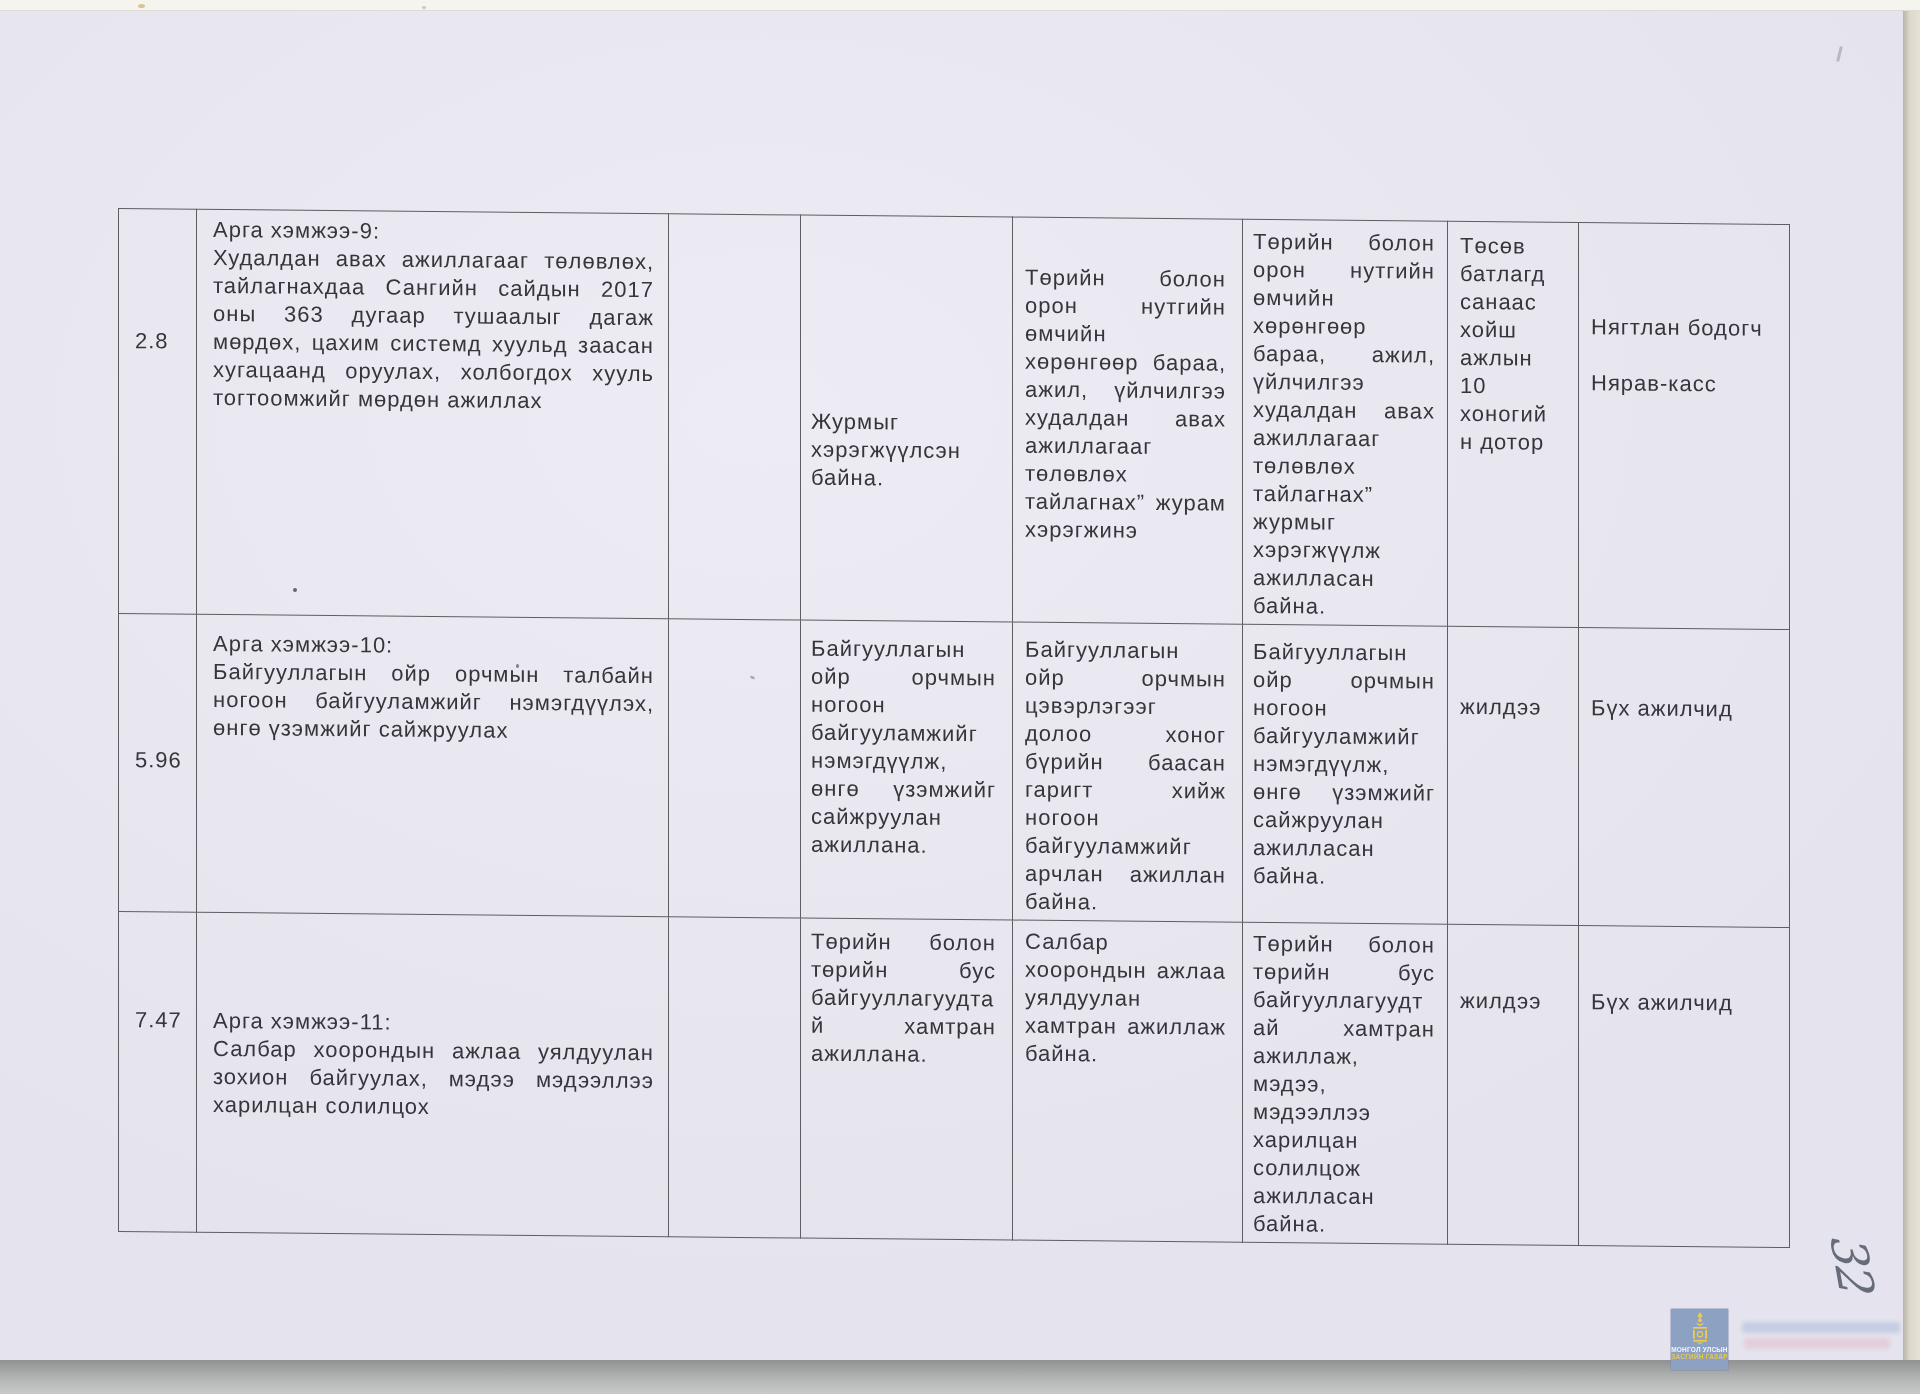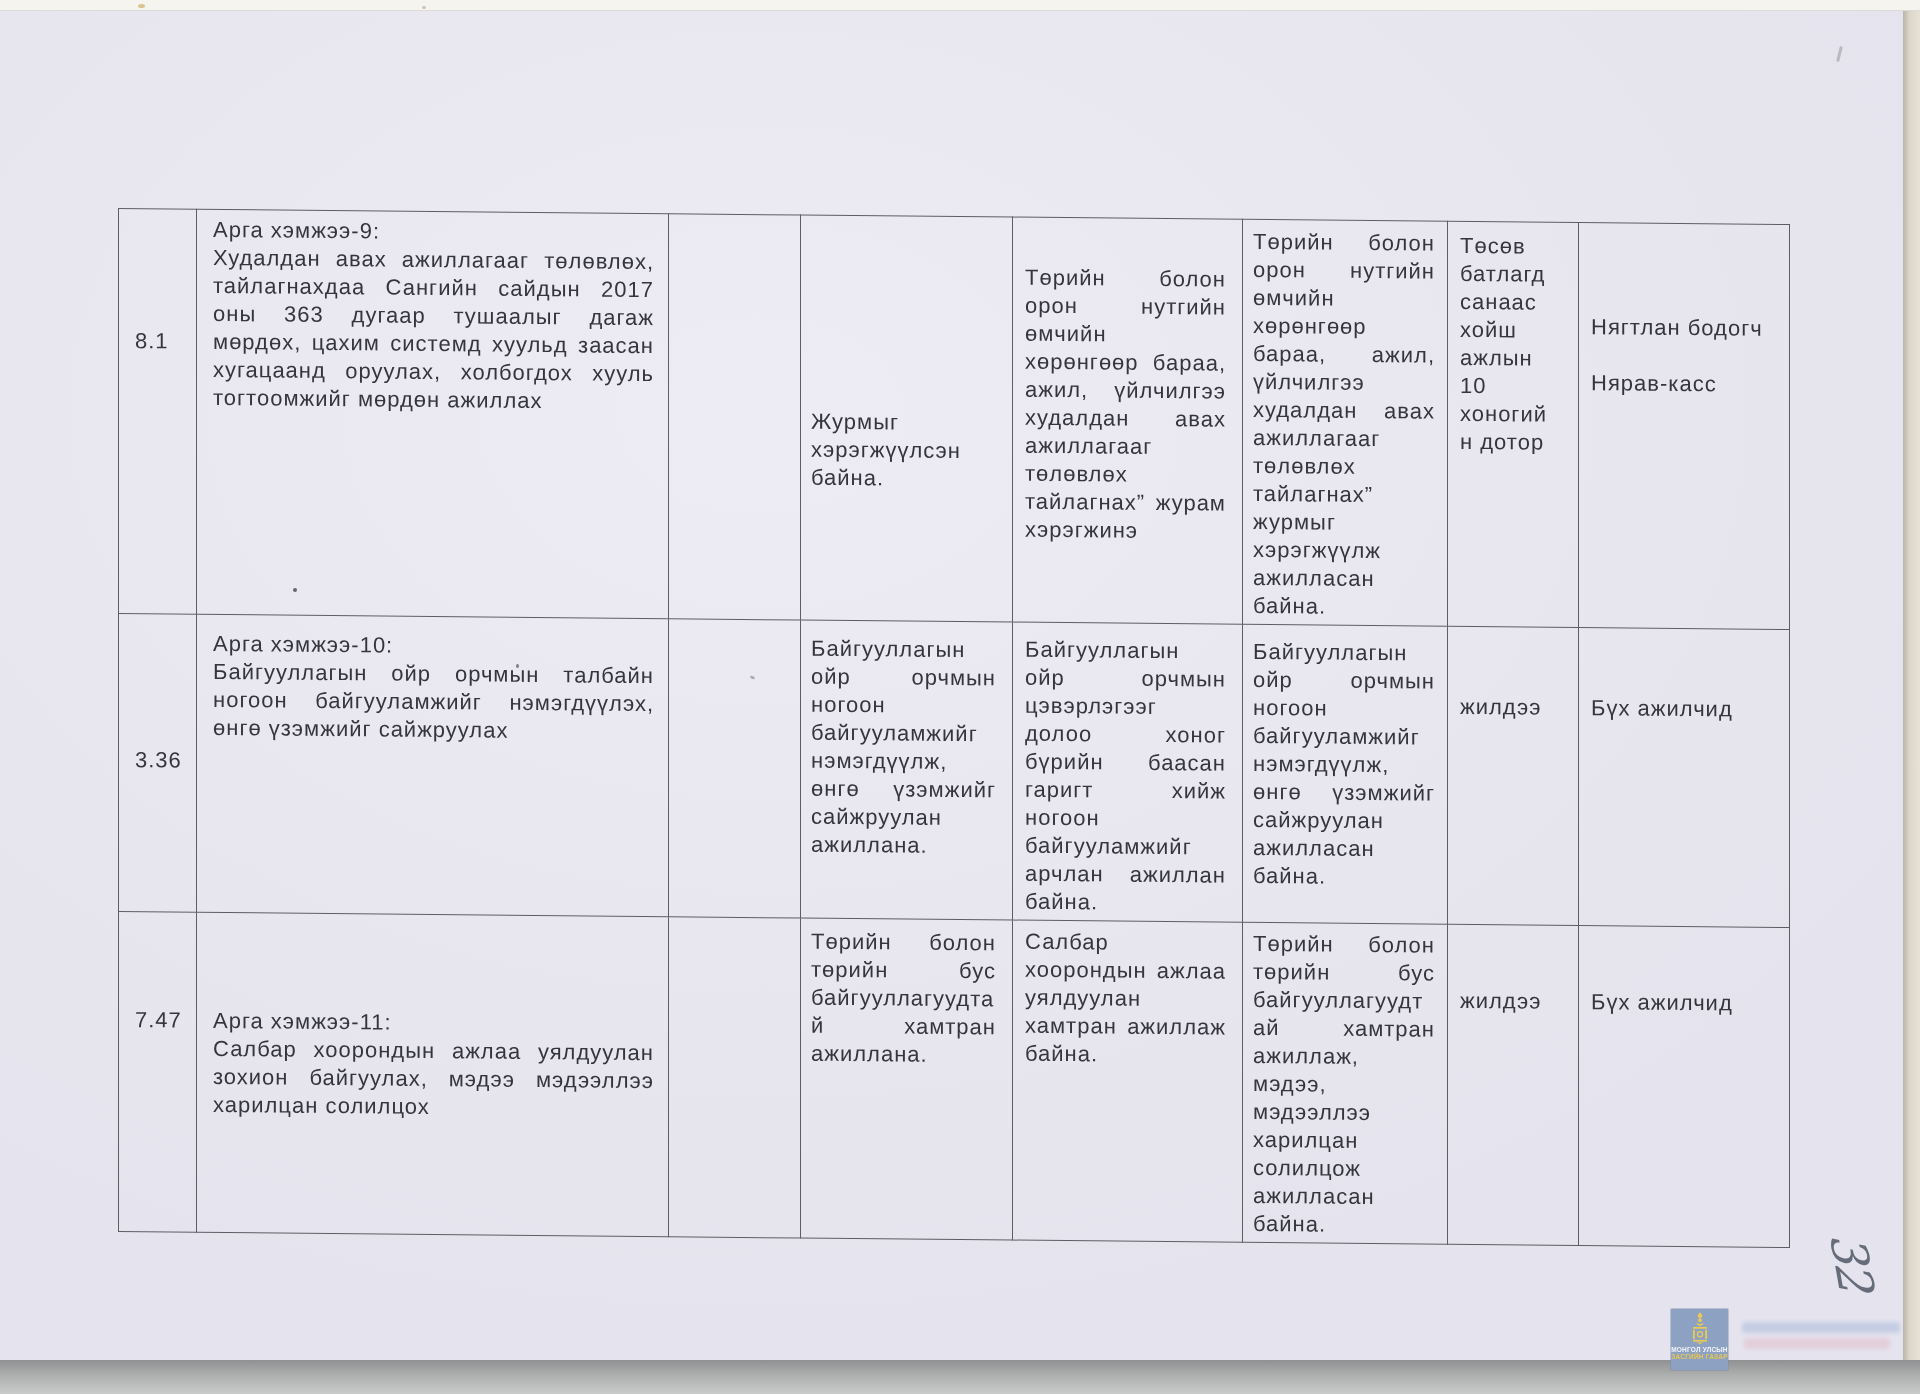--- a/index.html
+++ b/index.html
@@ -123,21 +123,21 @@
           <col style="width:472px">
           <col style="width:132px">
         <col style="width:212px">
           <col style="width:230px">
           <col style="width:205px">
         <col style="width:131px">
           <col style="width:211px">
       </colgroup>
       <tbody>
         <tr style="height:403px">
-          <td class="pt118"><span>8.1</span></td>
+          <td class="pt118"><span>2.8</span></td>
           <td class="pt6">
             <div>Арга хэмжээ-9:</div>
             <div class="just">Худалдан авах ажиллагааг төлөвлөх, тайлагнахдаа Сангийн сайдын 2017 оны 363 дугаар тушаалыг дагаж мөрдөх, цахим системд хуульд заасан хугацаанд оруулах, холбогдох хууль тогтоомжийг мөрдөн ажиллах</div>
           </td>
           <td></td>
           <td class="pt192">Журмыг хэрэгжүүлсэн байна.</td>
           <td class="pt46 just">Төрийн болон орон нутгийн өмчийн хөрөнгөөр бараа, ажил, үйлчилгээ худалдан авах ажиллагааг төлөвлөх тайлагнах” журам хэрэгжинэ</td>
           <td class="pt8 just">Төрийн болон орон нутгийн өмчийн хөрөнгөөр бараа, ажил, үйлчилгээ худалдан авах ажиллагааг төлөвлөх тайлагнах” журмыг хэрэгжүүлж ажилласан байна.</td>
           <td class="pt10 pre">Төсөв
 батлагд
@@ -145,21 +145,21 @@
 хойш
 ажлын
 10
 хоногий
 н дотор</td>
           <td class="pt90 pre">Нягтлан бодогч
 
 Нярав-касс</td>
         </tr>
         <tr style="height:291px">
-          <td class="pt132"><span>3.36</span></td>
+          <td class="pt132"><span>5.96</span></td>
           <td class="pt15">
             <div>Арга хэмжээ-10:</div>
             <div class="just">Байгууллагын ойр орчмын талбайн ногоон байгууламжийг нэмэгдүүлэх, өнгө үзэмжийг сайжруулах</div>
           </td>
           <td></td>
           <td class="pt14 just">Байгууллагын ойр орчмын ногоон байгууламжийг нэмэгдүүлж, өнгө үзэмжийг сайжруулан ажиллана.</td>
           <td class="pt13 just">Байгууллагын ойр орчмын цэвэрлэгээг долоо хоног бүрийн баасан гаригт хийж ногоон байгууламжийг арчлан ажиллан байна.</td>
           <td class="pt13 just">Байгууллагын ойр орчмын ногоон байгууламжийг нэмэгдүүлж, өнгө үзэмжийг сайжруулан ажилласан байна.</td>
           <td class="pt66">жилдээ</td>
           <td class="pt66">Бүх ажилчид</td>

